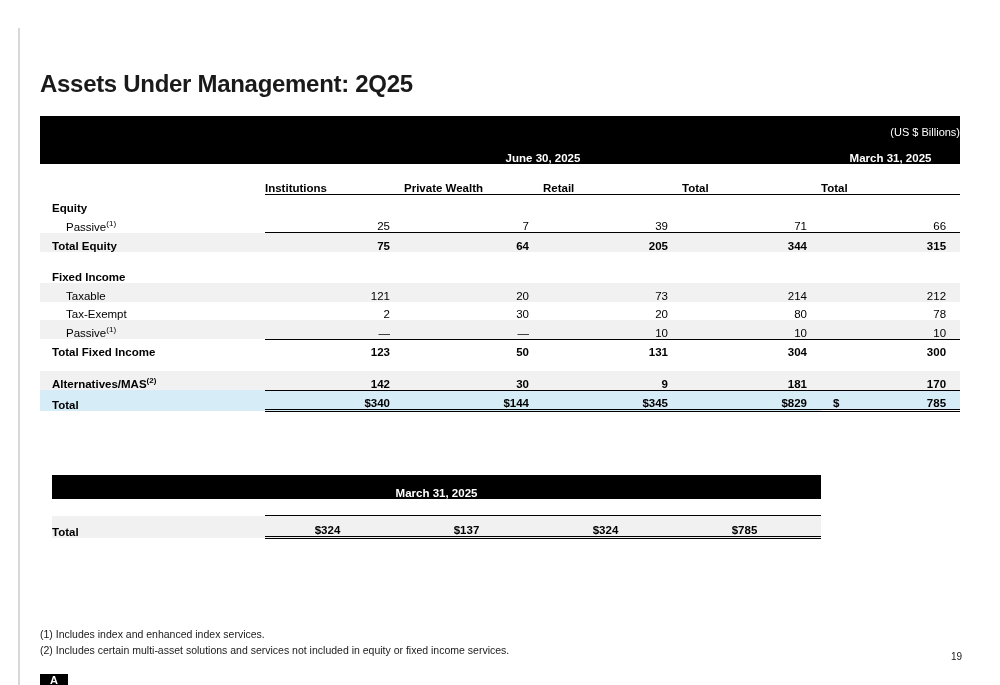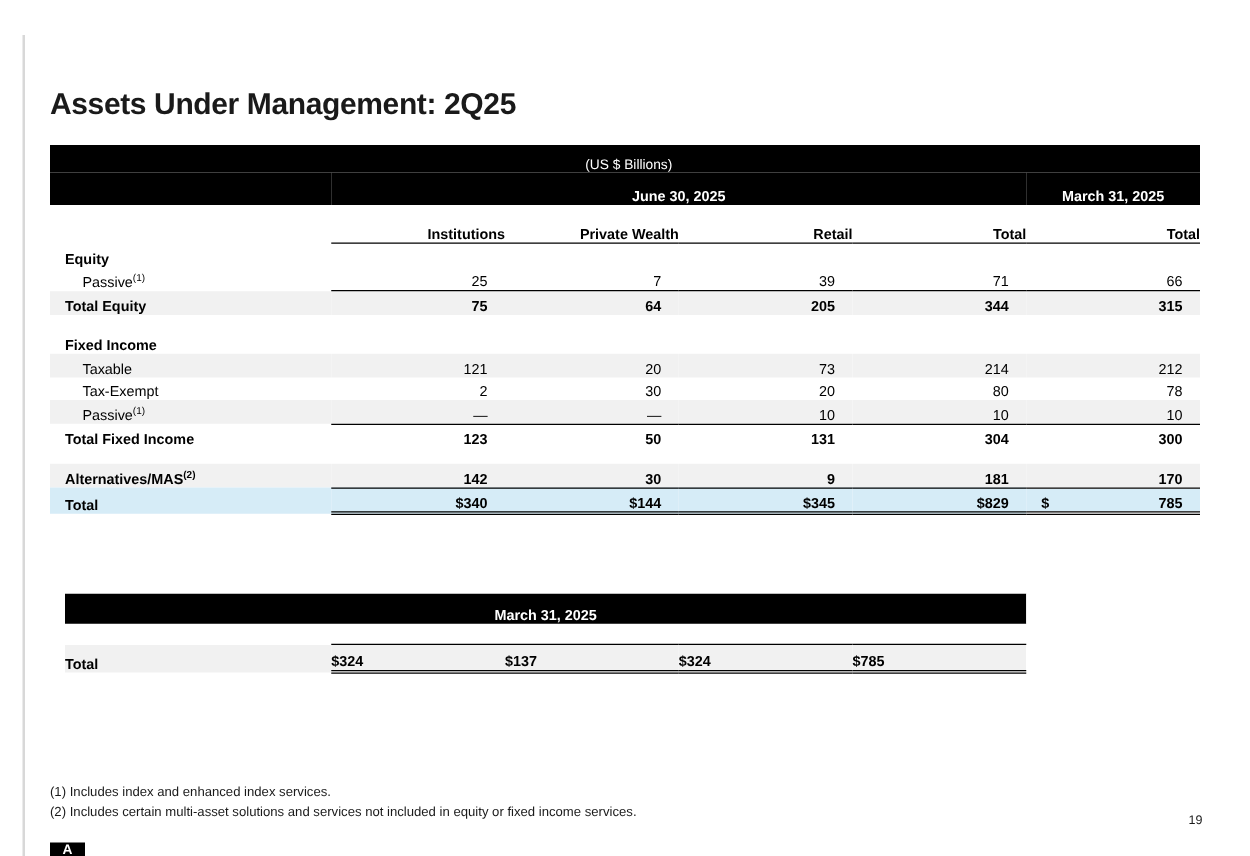--- a/index.html
+++ b/index.html
@@ -62,37 +62,37 @@
   .c-num   { width: 139px; }
 
   .blackbar td {
     background: #000000;
     color: #ffffff;
     height: 22px;
     font-size: 11px;
   }
   .blackbar .lbl {
     padding-left: 6px;
-    text-align: center;
+    text-align: right;
     font-weight: normal;
   }
   .blackbar2 td {
     background: #000000;
     color: #ffffff;
     height: 26px;
     font-size: 11.5px;
     font-weight: bold;
     text-align: center;
     vertical-align: middle;
   }
   .hdr-cols td {
     height: 30px;
     font-size: 11.5px;
     font-weight: bold;
-    text-align: right;
+    text-align: left;
     vertical-align: bottom;
     padding-bottom: 3px;
   }
   .hdr-cols td.underline {
     border-bottom: 1.5px solid #000;
   }
 
   tr.row td {
     height: 18.5px;
     font-size: 11.5px;
@@ -150,21 +150,21 @@
     font-size: 11.5px;
     font-weight: bold;
     text-align: center;
     vertical-align: middle;
   }
   .gap2 td { height: 16px; }
   tr.row2 td {
     height: 20px;
     font-size: 11.5px;
     font-weight: bold;
-    text-align: left;
+    text-align: center;
     padding-right: 14px;
     background: #f1f1f1;
   }
   tr.row2 td.lbl {
     text-align: left;
     padding-left: 0;
     padding-right: 0;
   }
   tr.row2 td.num {
     border-top: 1px solid #000;

